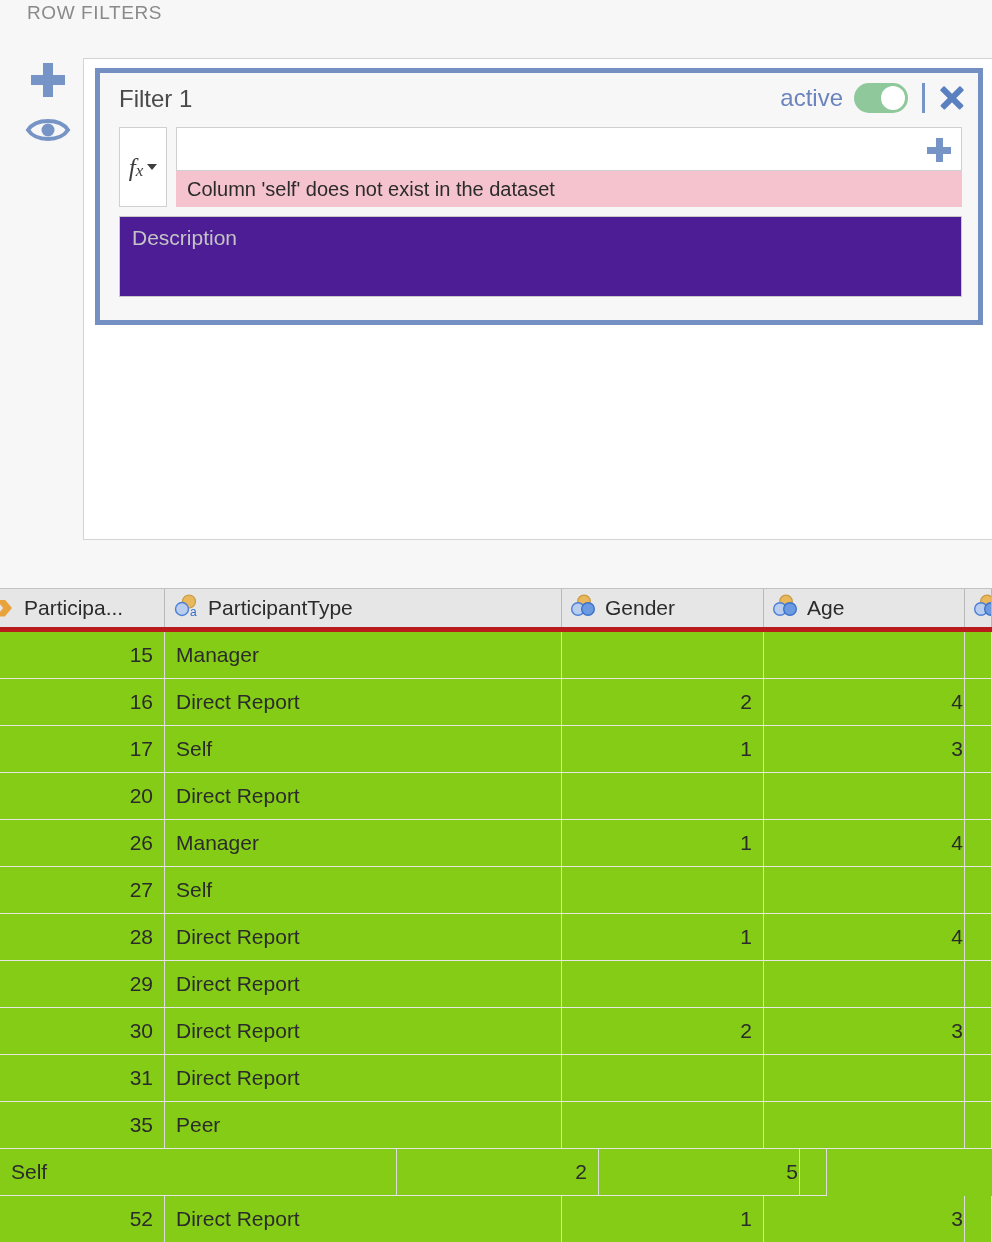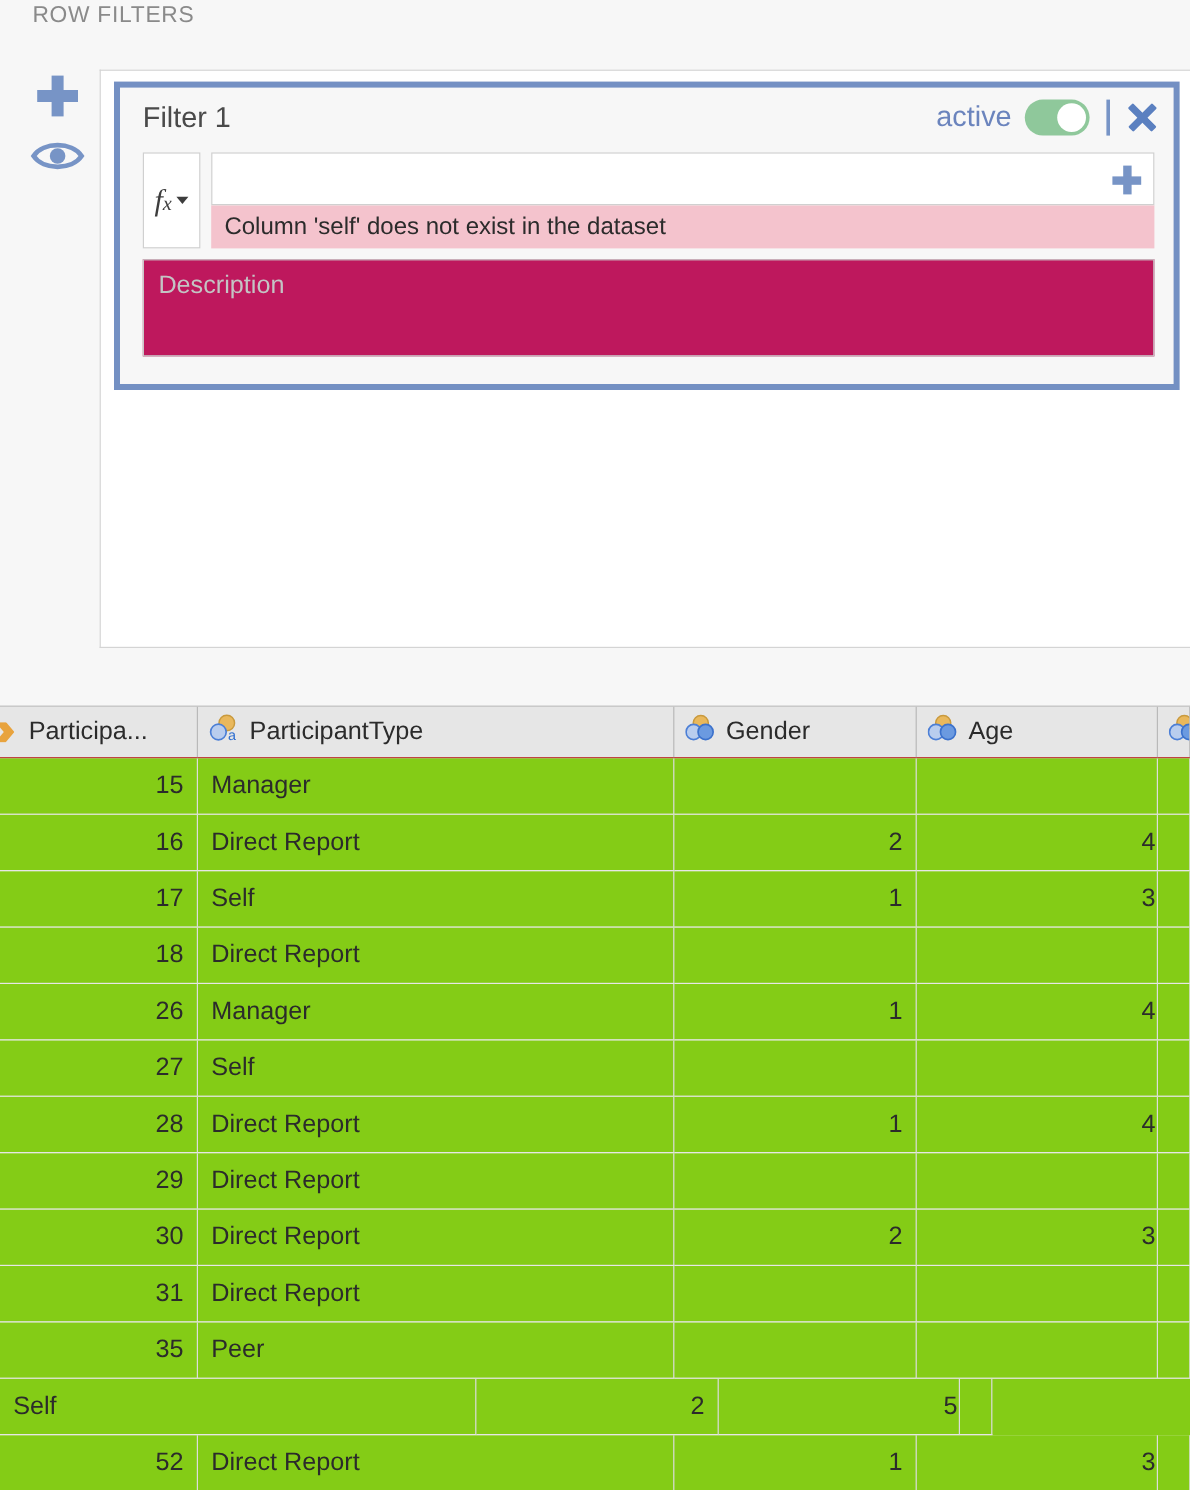--- a/index.html
+++ b/index.html
@@ -131,31 +131,31 @@
 
   .fml-error {
     height: 36px; background: #f4c3cd; display: flex; align-items: center;
     font-size: 20px; color: #2b2b2b; padding-left: 11px;
     white-space: nowrap; overflow: hidden;
   }
 
   .fc-desc {
     position: absolute; left: 19px; top: 143px;
     width: 843px; height: 81px;
-    background: #be185d; border: 1px solid #c9c9c9;
+    background: #4c1d95; border: 1px solid #c9c9c9;
     padding: 9px 12px;
   }
   .fc-desc-ph { font-size: 21px; color: #c4c4c4; }
 
   
   .grid { position: absolute; left: 0; top: 588px; width: 992px; }
   .grid-row { display: flex; height: 47px; background: #84cc16; }
   .grid-head {
     height: 44px; background: #e6e6e6;
-    border-top: 1px solid #c3c3c3; border-bottom: 1px solid #b91c1c; justify-content: flex-end;
+    border-top: 1px solid #c3c3c3; border-bottom: 5px solid #b91c1c; justify-content: flex-end;
   }
   .cell {
     border-right: 1px solid #dcdcdc; border-bottom: 1px solid #e6e6e6;
     display: flex; align-items: center; font-size: 21px; color: #2b2b2b;
     overflow: hidden; white-space: nowrap;
   }
   .grid-head .cell {
     border-bottom: none; border-right: 1px solid #b9b9b9;
     font-size: 21px; color: #2b2b2b; padding-left: 9px; gap: 8px;
   }
@@ -300,21 +300,21 @@
           <div class="cell c-more"></div>
         </div>
         <div class="grid-row">
           <div class="cell c-id">17</div>
           <div class="cell c-type">Self</div>
           <div class="cell c-gen">1</div>
           <div class="cell c-age">3</div>
           <div class="cell c-more"></div>
         </div>
         <div class="grid-row">
-          <div class="cell c-id">18</div>
+          <div class="cell c-id">20</div>
           <div class="cell c-type">Direct Report</div>
           <div class="cell c-gen"></div>
           <div class="cell c-age"></div>
           <div class="cell c-more"></div>
         </div>
         <div class="grid-row">
           <div class="cell c-id">26</div>
           <div class="cell c-type">Manager</div>
           <div class="cell c-gen">1</div>
           <div class="cell c-age">4</div>

